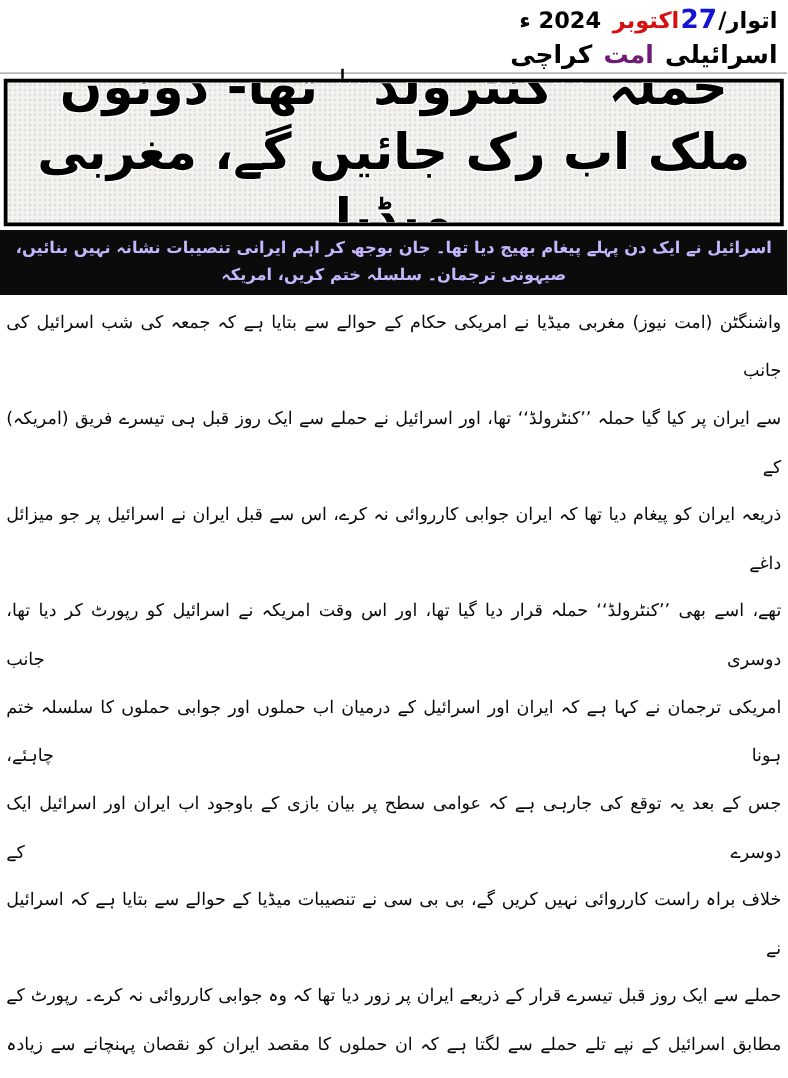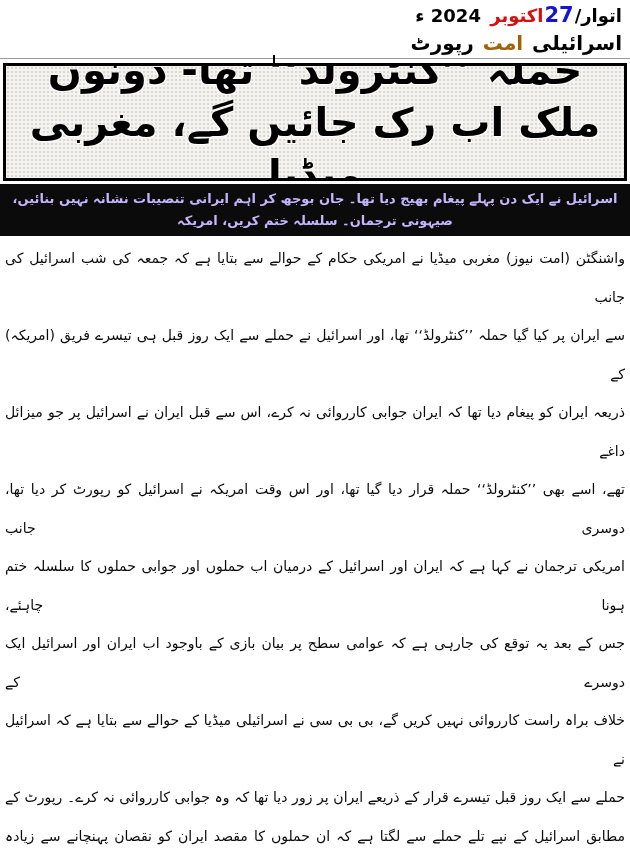--- a/index.html
+++ b/index.html
@@ -38,21 +38,21 @@
     color: #d61010;
     padding-left: 3px;
   }
   .paper-line {
     height: 28px;
     line-height: 28px;
     font-size: 20px;
     font-weight: bold;
   }
   .paper-name {
-    color: #a16207;
+    color: #701a75;
     padding: 0 2px;
   }
   
   .rule {
     position: relative;
     height: 0;
     border-top: 1px solid #9a9a9a;
     margin-top: 1px;
   }
   .rule .tick {
@@ -122,21 +122,21 @@
 <div class="page">
 
   <header class="masthead">
     <div class="date-line">
       <span>اتوار/</span><span class="date-num">27</span><span class="date-month">اکتوبر</span>
       <span>2024 ء</span>
     </div>
     <div class="paper-line">
       <span>اسرائیلی</span>
       <span class="paper-name">امت</span>
-      <span>رپورٹ</span>
+      <span>کراچی</span>
     </div>
   </header>
 
   <div class="rule">
     <span class="tick"></span>
   </div>
 
   <div class="headline-box">
     <h1>حملہ ’’کنٹرولڈ‘‘ تھا- دونوں ملک اب رک جائیں گے، مغربی میڈیا</h1>
   </div>
@@ -145,18 +145,18 @@
     <p>اسرائیل نے ایک دن پہلے پیغام بھیج دیا تھا۔ جان بوجھ کر اہم ایرانی تنصیبات نشانہ نہیں بنائیں، صیہونی ترجمان۔ سلسلہ ختم کریں، امریکہ</p>
   </div>
 
   <main class="body-text">
       <div class="line">واشنگٹن (امت نیوز) مغربی میڈیا نے امریکی حکام کے حوالے سے بتایا ہے کہ جمعہ کی شب اسرائیل کی جانب</div>
       <div class="line">سے ایران پر کیا گیا حملہ ’’کنٹرولڈ‘‘ تھا، اور اسرائیل نے حملے سے ایک روز قبل ہی تیسرے فریق (امریکہ) کے</div>
       <div class="line">ذریعہ ایران کو پیغام دیا تھا کہ ایران جوابی کارروائی نہ کرے، اس سے قبل ایران نے اسرائیل پر جو میزائل داغے</div>
       <div class="line">تھے، اسے بھی ’’کنٹرولڈ‘‘ حملہ قرار دیا گیا تھا، اور اس وقت امریکہ نے اسرائیل کو رپورٹ کر دیا تھا، دوسری جانب</div>
       <div class="line">امریکی ترجمان نے کہا ہے کہ ایران اور اسرائیل کے درمیان اب حملوں اور جوابی حملوں کا سلسلہ ختم ہونا چاہئے،</div>
       <div class="line">جس کے بعد یہ توقع کی جارہی ہے کہ عوامی سطح پر بیان بازی کے باوجود اب ایران اور اسرائیل ایک دوسرے کے</div>
-      <div class="line">خلاف براہ راست کارروائی نہیں کریں گے، بی بی سی نے اسرائیلی میڈیا کے حوالے سے بتایا ہے کہ اسرائیل نے</div>
+      <div class="line">خلاف براہ راست کارروائی نہیں کریں گے، بی بی سی نے تنصیبات میڈیا کے حوالے سے بتایا ہے کہ اسرائیل نے</div>
       <div class="line">حملے سے ایک روز قبل تیسرے قرار کے ذریعے ایران پر زور دیا تھا کہ وہ جوابی کارروائی نہ کرے۔ رپورٹ کے</div>
       <div class="line">مطابق اسرائیل کے نپے تلے حملے سے لگتا ہے کہ ان حملوں کا مقصد ایران کو نقصان پہنچانے سے زیادہ فوجی</div>
     </main>
 
 </div>
 
 </body></html>

